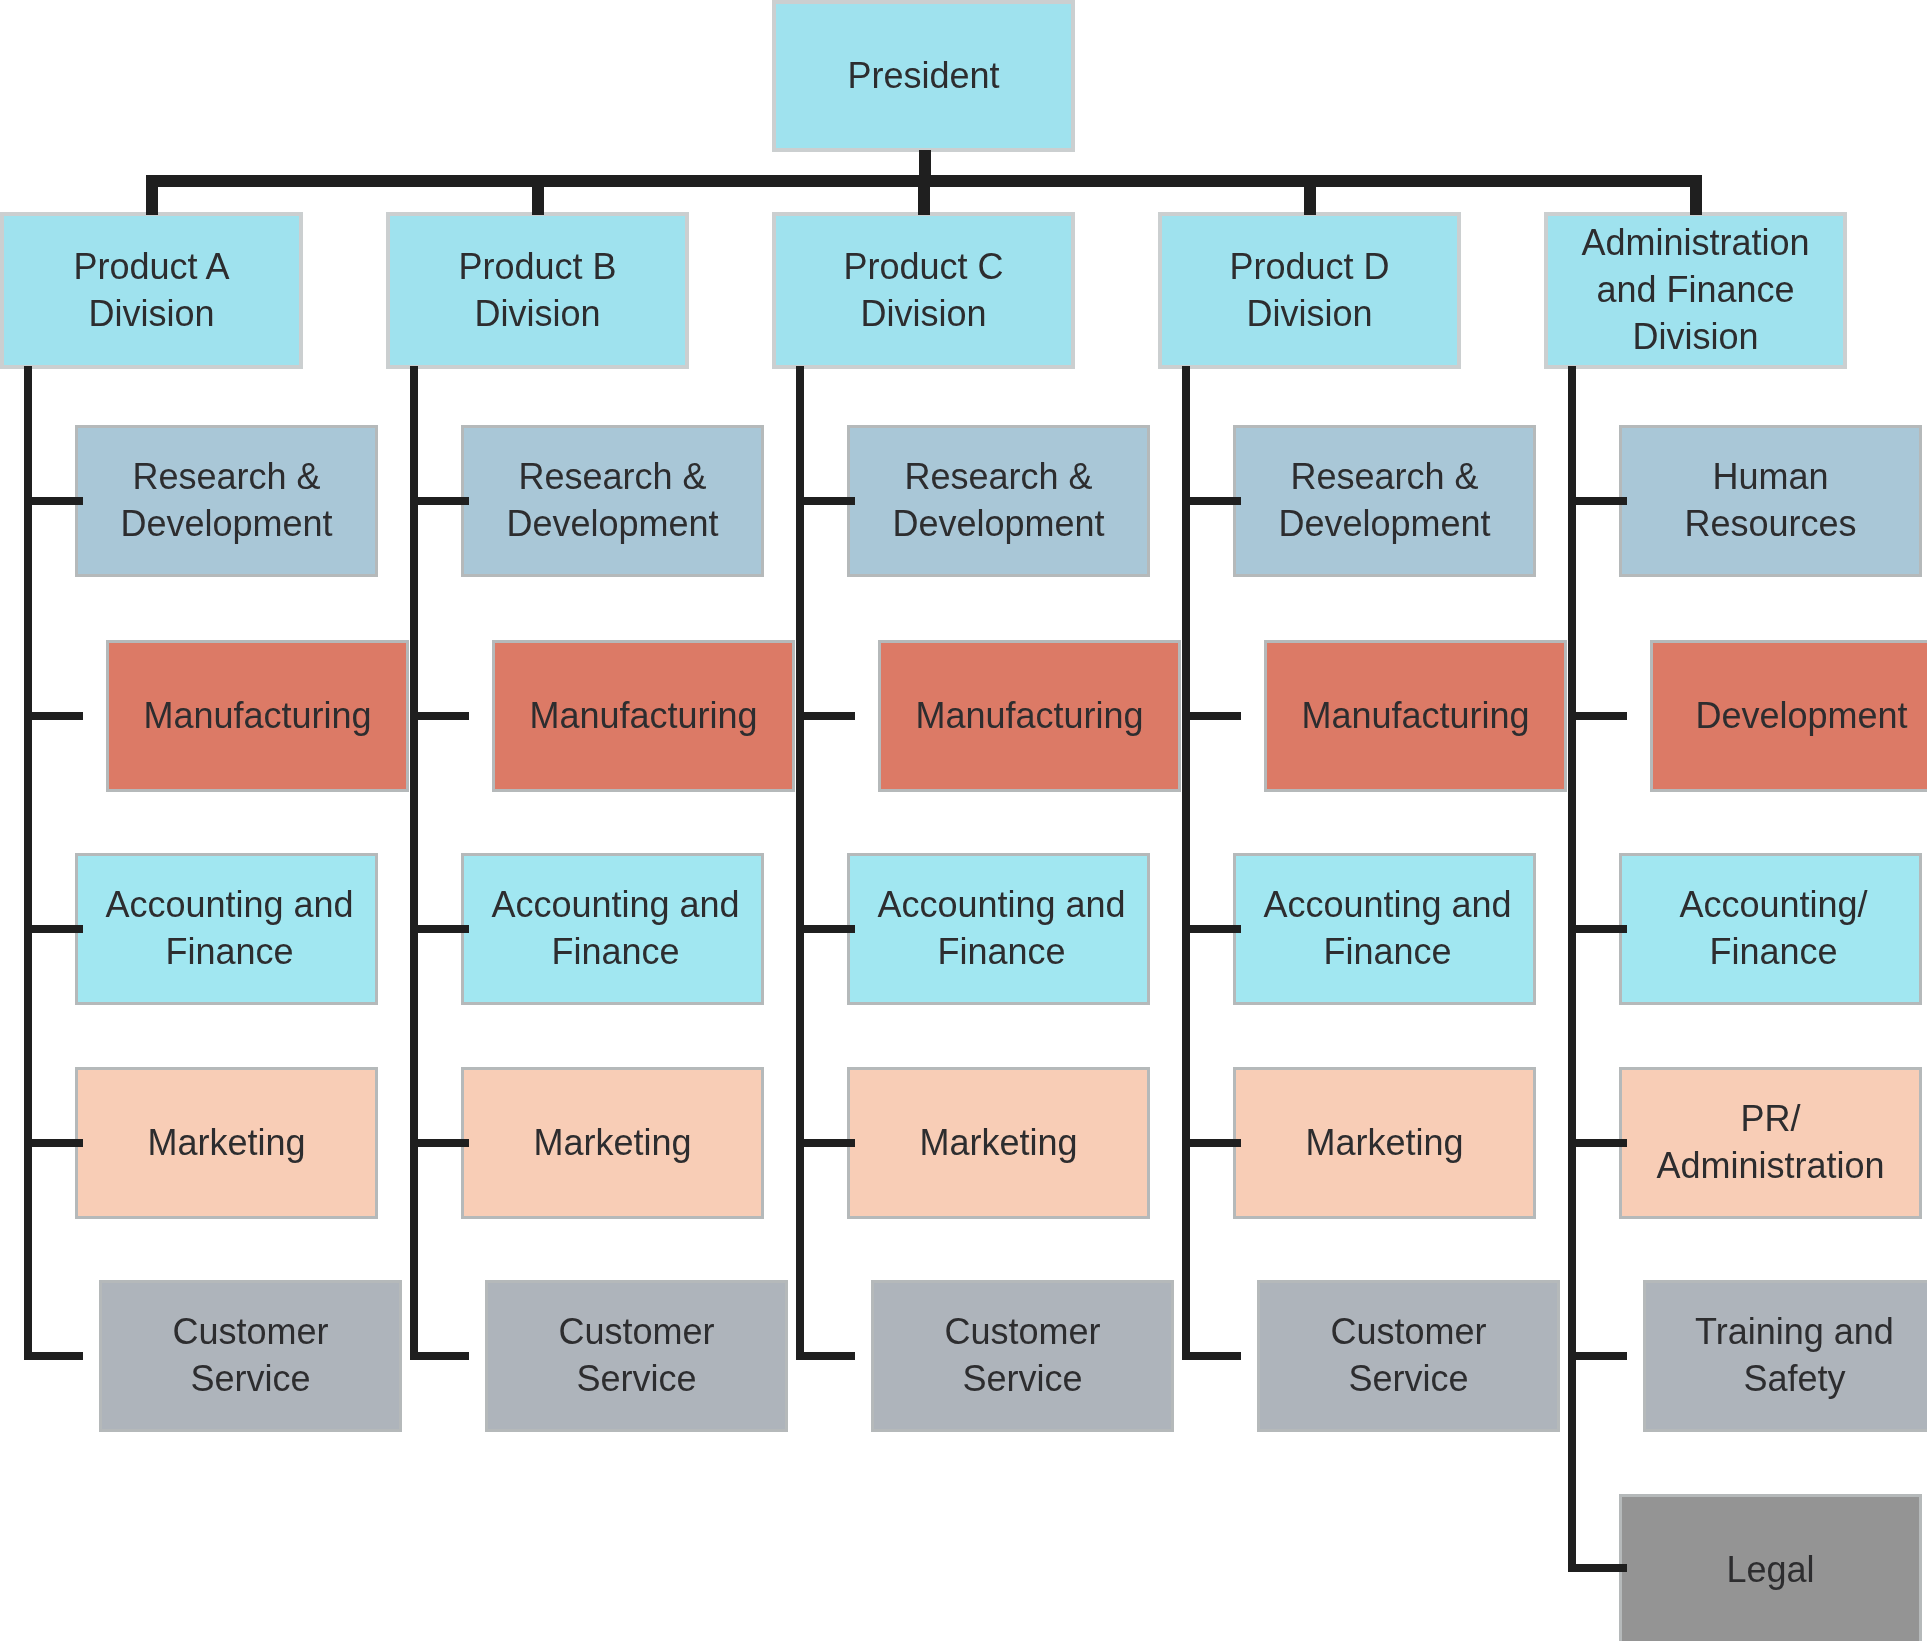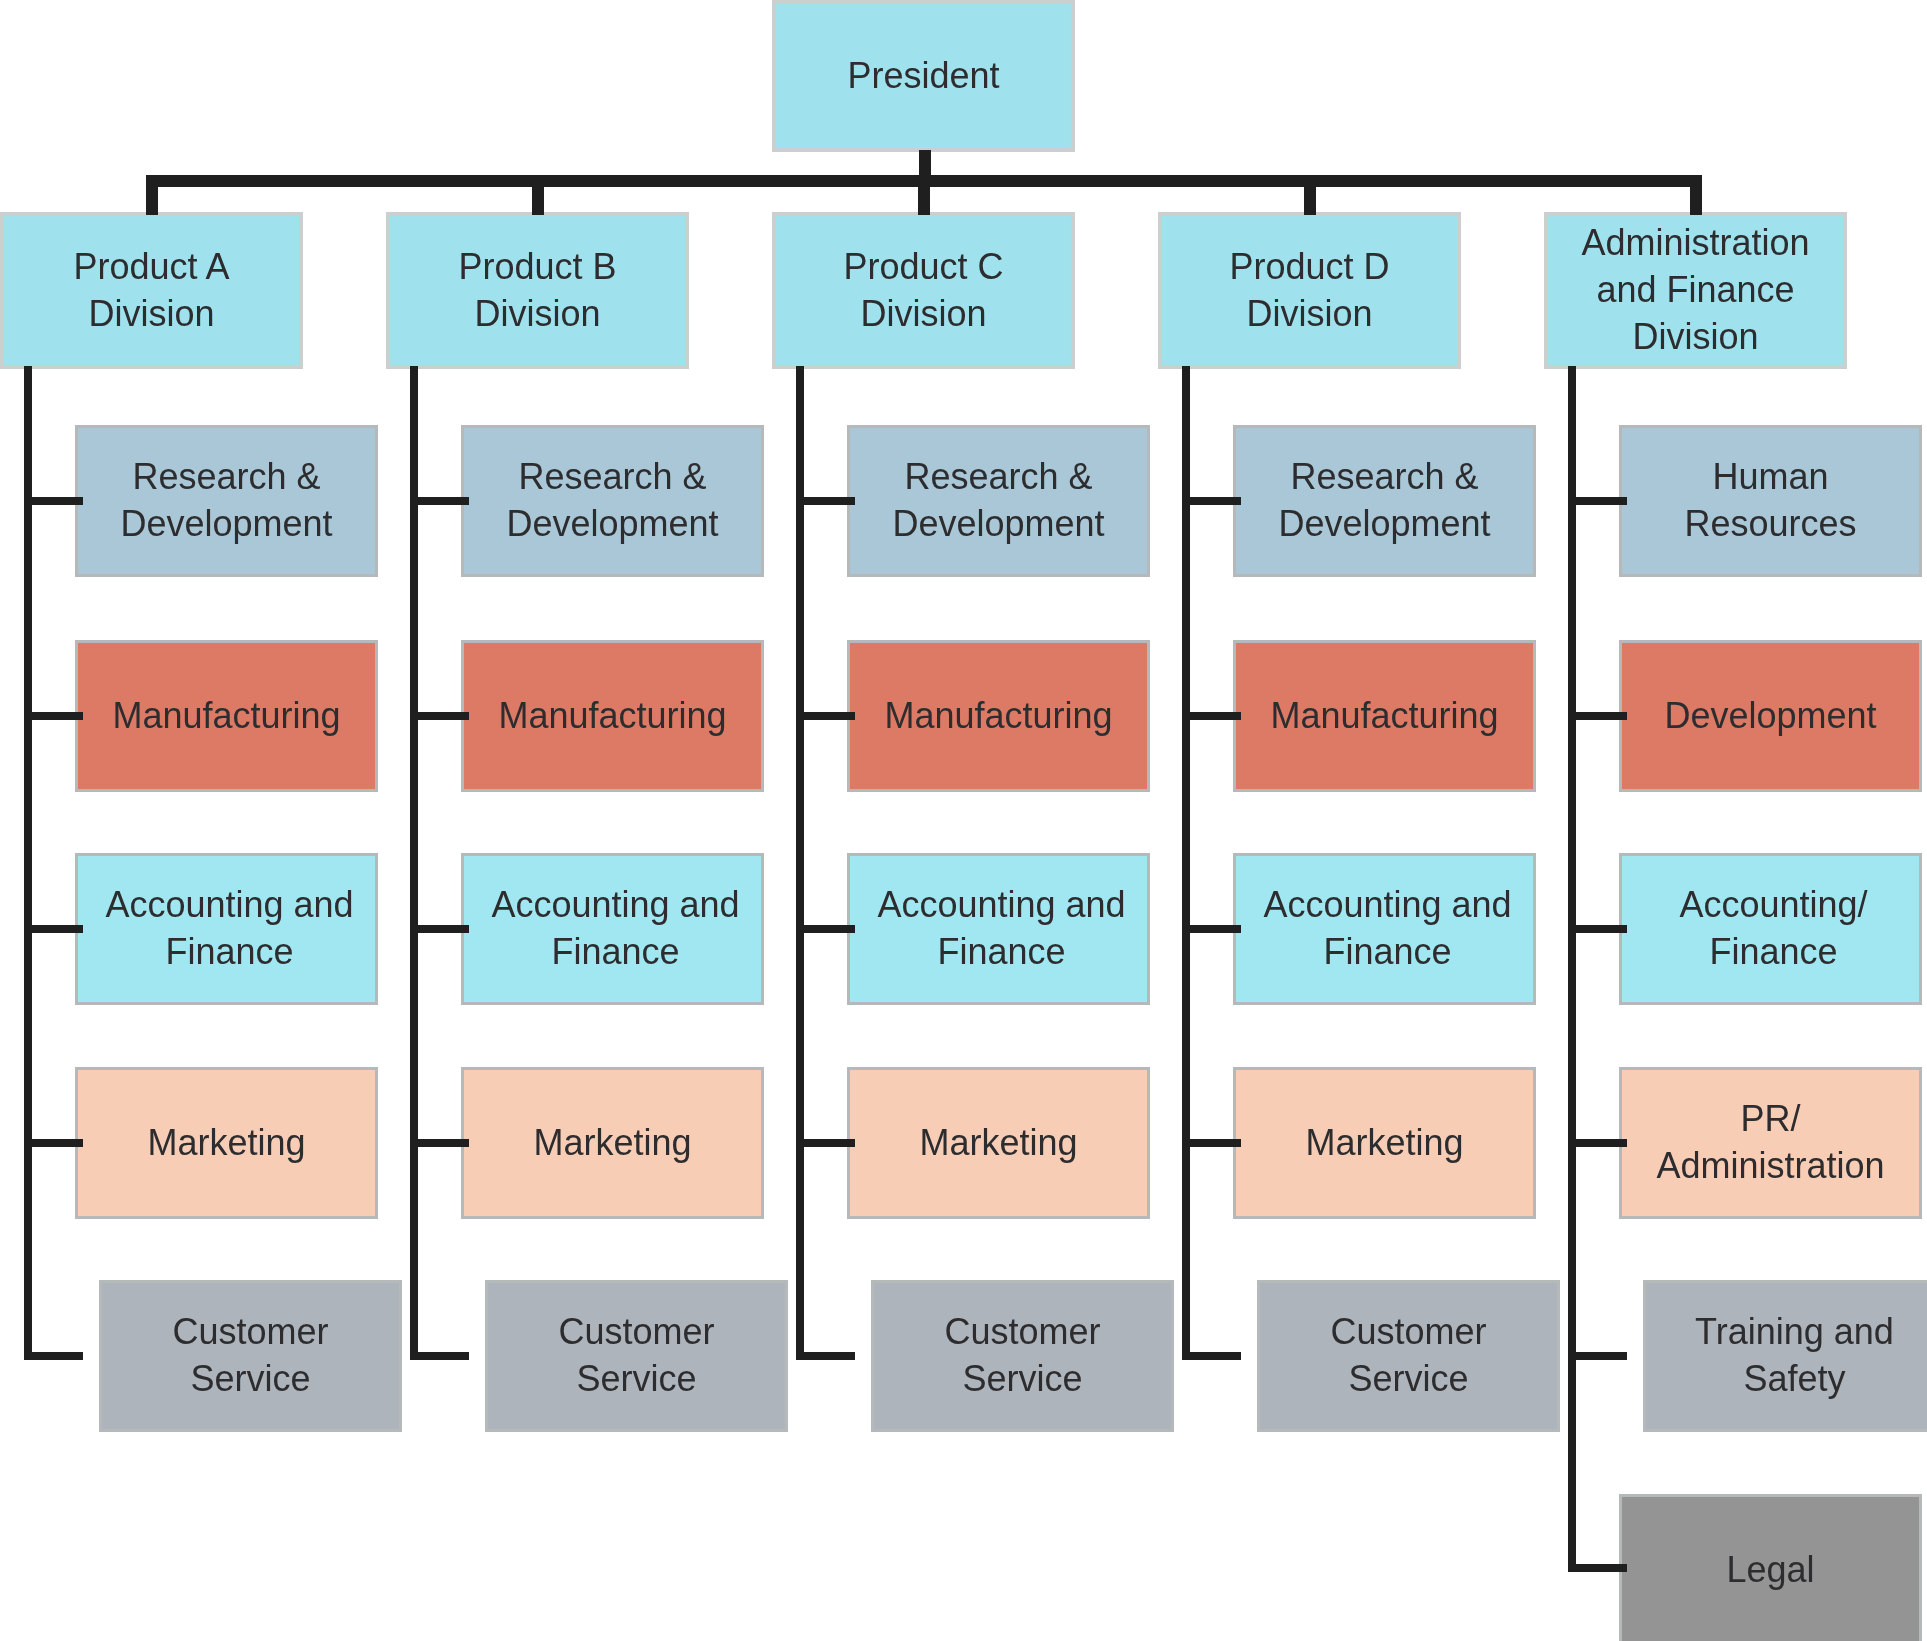--- a/index.html
+++ b/index.html
@@ -34,21 +34,21 @@
     left:0;top:212px;width:303px;height:157px;
     background:var(--division-fill,#9fe2ee);
     border:4px solid var(--division-border,#cbcfd0);
   }
   .dept{
     left:75px;width:303px;height:152px;
     border:3px solid var(--dept-border,#b5b9ba);
   }
   .r1{top:425px;}.r2{top:640px;}.r3{top:853px;}.r4{top:1067px;}.r5{top:1280px;}.r6{top:1494px;}
   .c-blue{background:var(--dept-blue,#a9c7d7);}
-  .c-salmon{background:var(--dept-salmon,#dc7a66);}
+  .c-salmon{background:var(--dept-salmon,#dc7a66);margin-left:31px;}
   .c-cyan{background:var(--dept-cyan,#a1e7f1);padding-left:12px;}
   .c-peach{background:var(--dept-peach,#f8cdb6);}
   .c-gray{background:var(--dept-gray,#aeb4bb);margin-left:24px;}
   .c-darkgray{background:var(--dept-dark-gray,#949494);}
 
   .connector{position:absolute;background:var(--connector,#1f1f1f);z-index:2;}
   .main-bar{left:146px;top:175px;width:1556px;height:12px;}
   .president-stub{left:919px;top:150px;width:12px;height:37px;}
   .top-elbow{left:146px;top:175px;width:12px;height:40px;}
   .vline{left:24px;top:366px;width:8px;}

